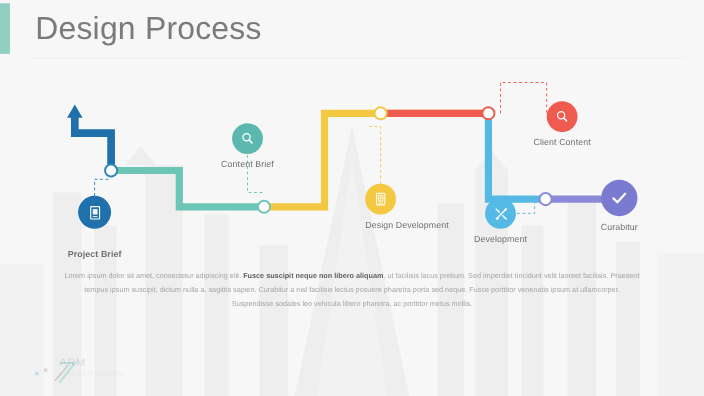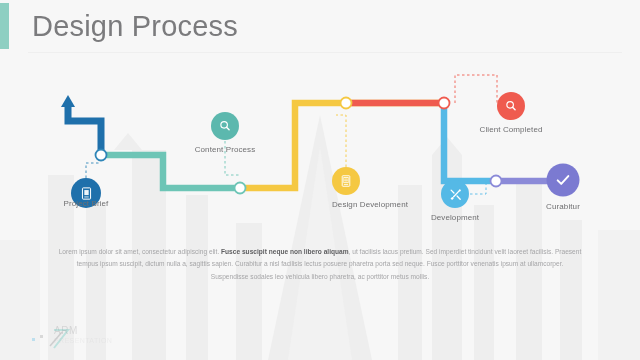--- a/index.html
+++ b/index.html
@@ -197,51 +197,51 @@
     </svg>
 
     
     <div class="node-circle" style="left:86px; top:138px; width:30px; height:30px; background:#1f70ab;">
       <svg width="15" height="15" viewBox="0 0 24 24">
         <rect x="5.5" y="3" width="13" height="18" rx="1.2" fill="none" stroke="#ffffff" stroke-width="1.6"></rect>
         <rect x="8.5" y="6.5" width="7" height="8" fill="#ffffff" opacity="0.92"></rect>
         <line x1="8.5" y1="17.5" x2="15.5" y2="17.5" stroke="#ffffff" stroke-width="1.3"></line>
       </svg>
     </div>
-    <div class="node-label" style="left:86px; top:144px;">Project Brief</div>
+    <div class="node-label" style="left:86px; top:172px;font-weight:bold;">Project Brief</div>
 
     
     <div class="node-circle" style="left:225px; top:71px; width:28px; height:28px; background:#5cb8ae;">
       <svg width="14" height="14" viewBox="0 0 24 24">
         <circle cx="10.5" cy="10" r="5.6" fill="none" stroke="#ffffff" stroke-width="2"></circle>
         <line x1="14.6" y1="14.2" x2="19" y2="18.6" stroke="#ffffff" stroke-width="2.4" stroke-linecap="round"></line>
       </svg>
     </div>
-    <div class="node-label" style="left:225px; top:90px;">Content Process</div>
+    <div class="node-label" style="left:225px; top:90px;">Content Brief</div>
 
     
     <div class="node-circle" style="left:346px; top:126px; width:28px; height:28px; background:#f5c842;">
       <svg width="14" height="14" viewBox="0 0 24 24">
         <rect x="5.5" y="3" width="13" height="18" rx="1.2" fill="none" stroke="#ffffff" stroke-width="1.6"></rect>
         <rect x="8.3" y="6" width="7.4" height="9" fill="none" stroke="#ffffff" stroke-width="1.3"></rect>
         <line x1="12" y1="6" x2="12" y2="15" stroke="#ffffff" stroke-width="1.1"></line>
         <line x1="8.3" y1="10.5" x2="15.7" y2="10.5" stroke="#ffffff" stroke-width="1.1"></line>
         <line x1="8.3" y1="18" x2="15.7" y2="18" stroke="#ffffff" stroke-width="1.3"></line>
       </svg>
     </div>
     <div class="node-label" style="left:346px; top:145px;margin-left:24px;">Design Development</div>
 
     
     <div class="node-circle" style="left:511px; top:51px; width:28px; height:28px; background:#ef5b4f;">
       <svg width="14" height="14" viewBox="0 0 24 24">
         <circle cx="10.5" cy="10" r="5.6" fill="none" stroke="#ffffff" stroke-width="2"></circle>
         <line x1="14.6" y1="14.2" x2="19" y2="18.6" stroke="#ffffff" stroke-width="2.4" stroke-linecap="round"></line>
       </svg>
     </div>
-    <div class="node-label" style="left:511px; top:70px;">Client Completed</div>
+    <div class="node-label" style="left:511px; top:70px;">Client Content</div>
 
     
     <div class="node-circle" style="left:455px; top:139px; width:28px; height:28px; background:#55b9e6;">
       <svg width="15" height="15" viewBox="0 0 24 24">
         <path d="M5 5 L9.5 9.5 M14.5 14.5 L19.5 19.5" stroke="#ffffff" stroke-width="2.1" stroke-linecap="round"></path>
         <path d="M19 5 L9 15.5 M7 17 L5.5 18.5 L6.5 19.5 L8 18" stroke="#ffffff" stroke-width="2.1" stroke-linecap="round" fill="none"></path>
         <circle cx="18.8" cy="5.4" r="1.6" fill="#ffffff"></circle>
       </svg>
     </div>
     <div class="node-label" style="left:455px; top:158px;">Development</div>

